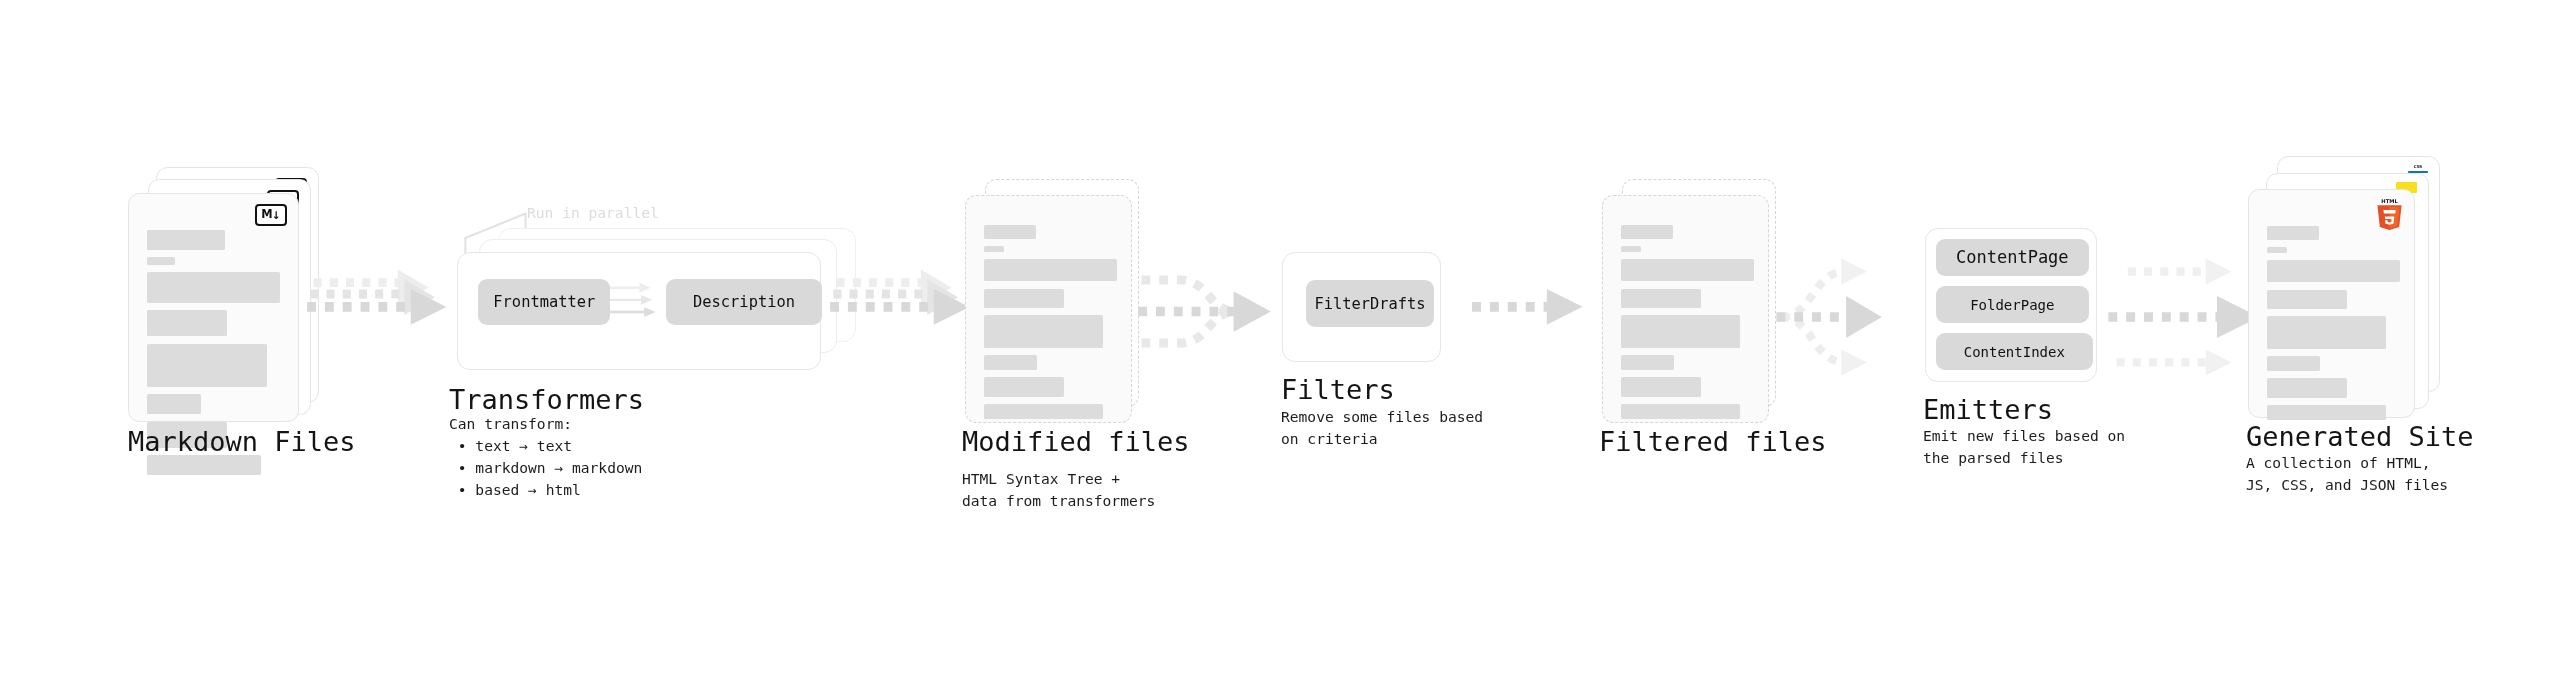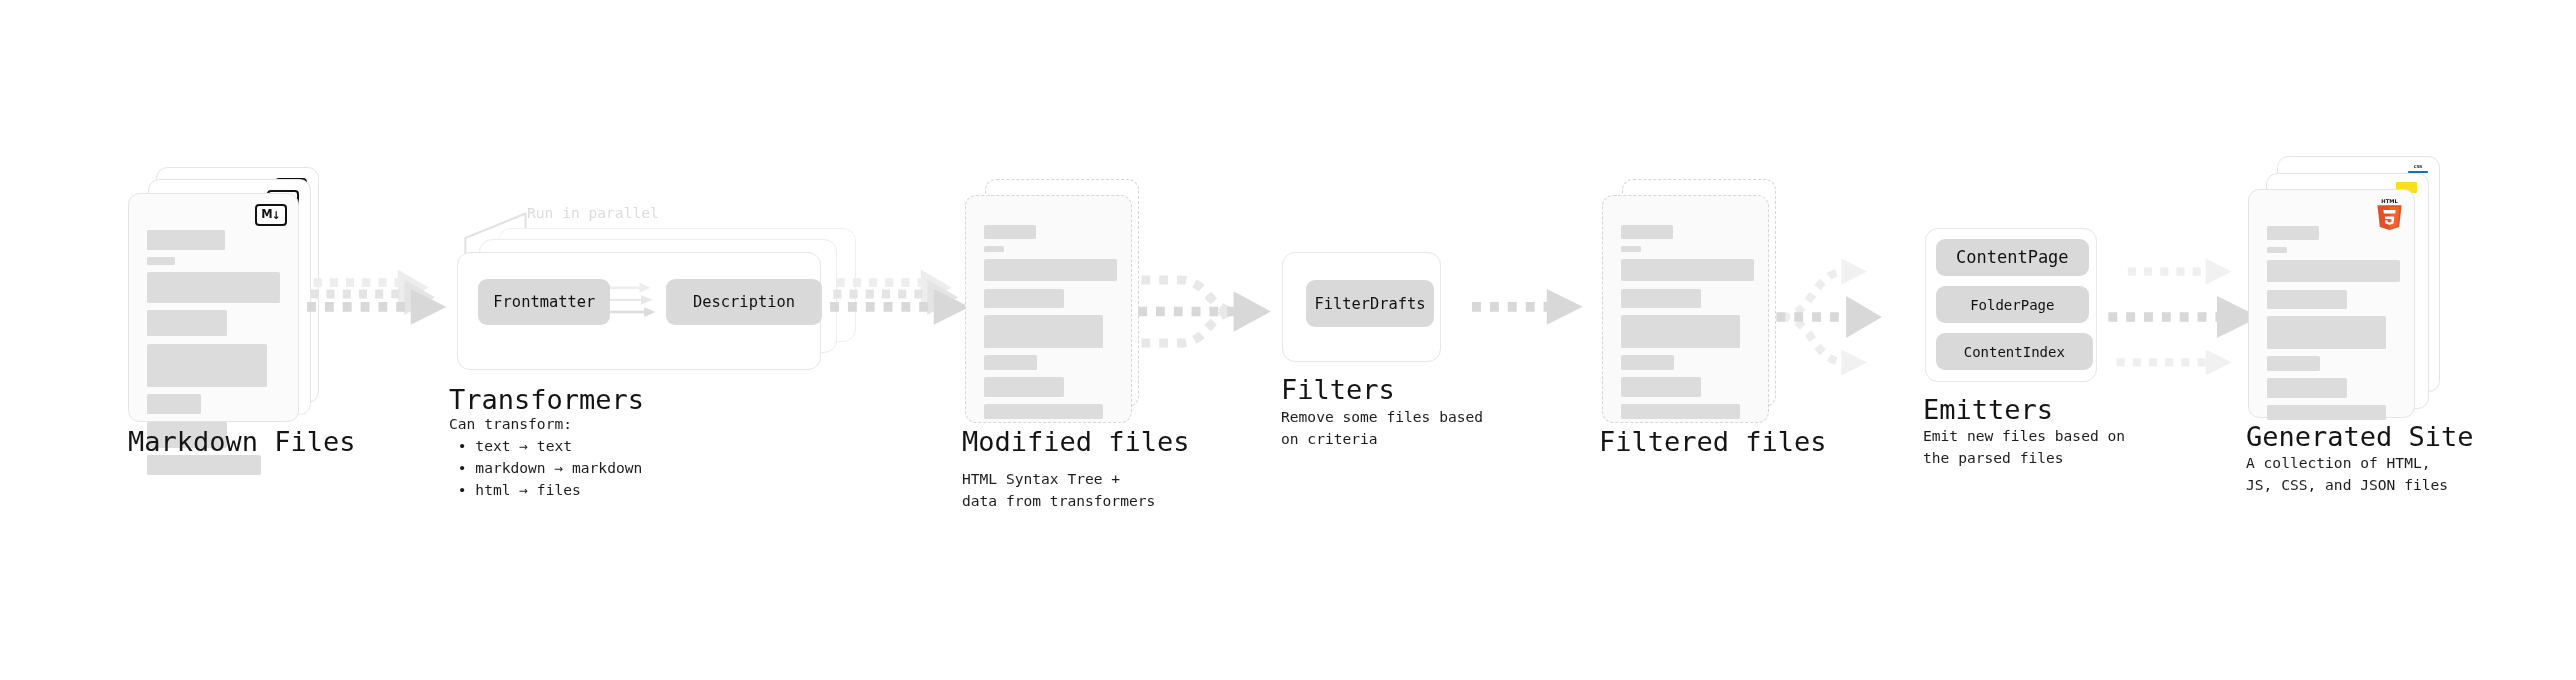--- a/index.html
+++ b/index.html
@@ -176,21 +176,21 @@
         </svg>
       </div>
       <div class="pill" style="left:20.3px;top:26px;width:132px;height:46px;">Frontmatter</div>
       <div class="pill" style="left:208px;top:26px;width:156px;height:46px;">Description</div>
     </div>
 
     <div class="title" style="left:449px;top:384px;">Transformers</div>
     <div class="desc" style="left:449px;top:413px;">Can transform:
  • text → text
  • markdown → markdown
- • html → files</div>
+ • based → html</div>
   </div>
 
   <div class="svgabs" style="left:830px;top:268px;">
     <svg width="146" height="81" viewBox="0 0 180 100">
       <g stroke="#ededed" stroke-width="11" stroke-dasharray="10 10" fill="none">
         <path d="M8 18 H118"></path>
       </g>
       <polygon points="112,2 150,24 112,46" fill="#ededed"></polygon>
       <g stroke="#e4e4e4" stroke-width="11" stroke-dasharray="10 10" fill="none">
         <path d="M4 32 H126"></path>

